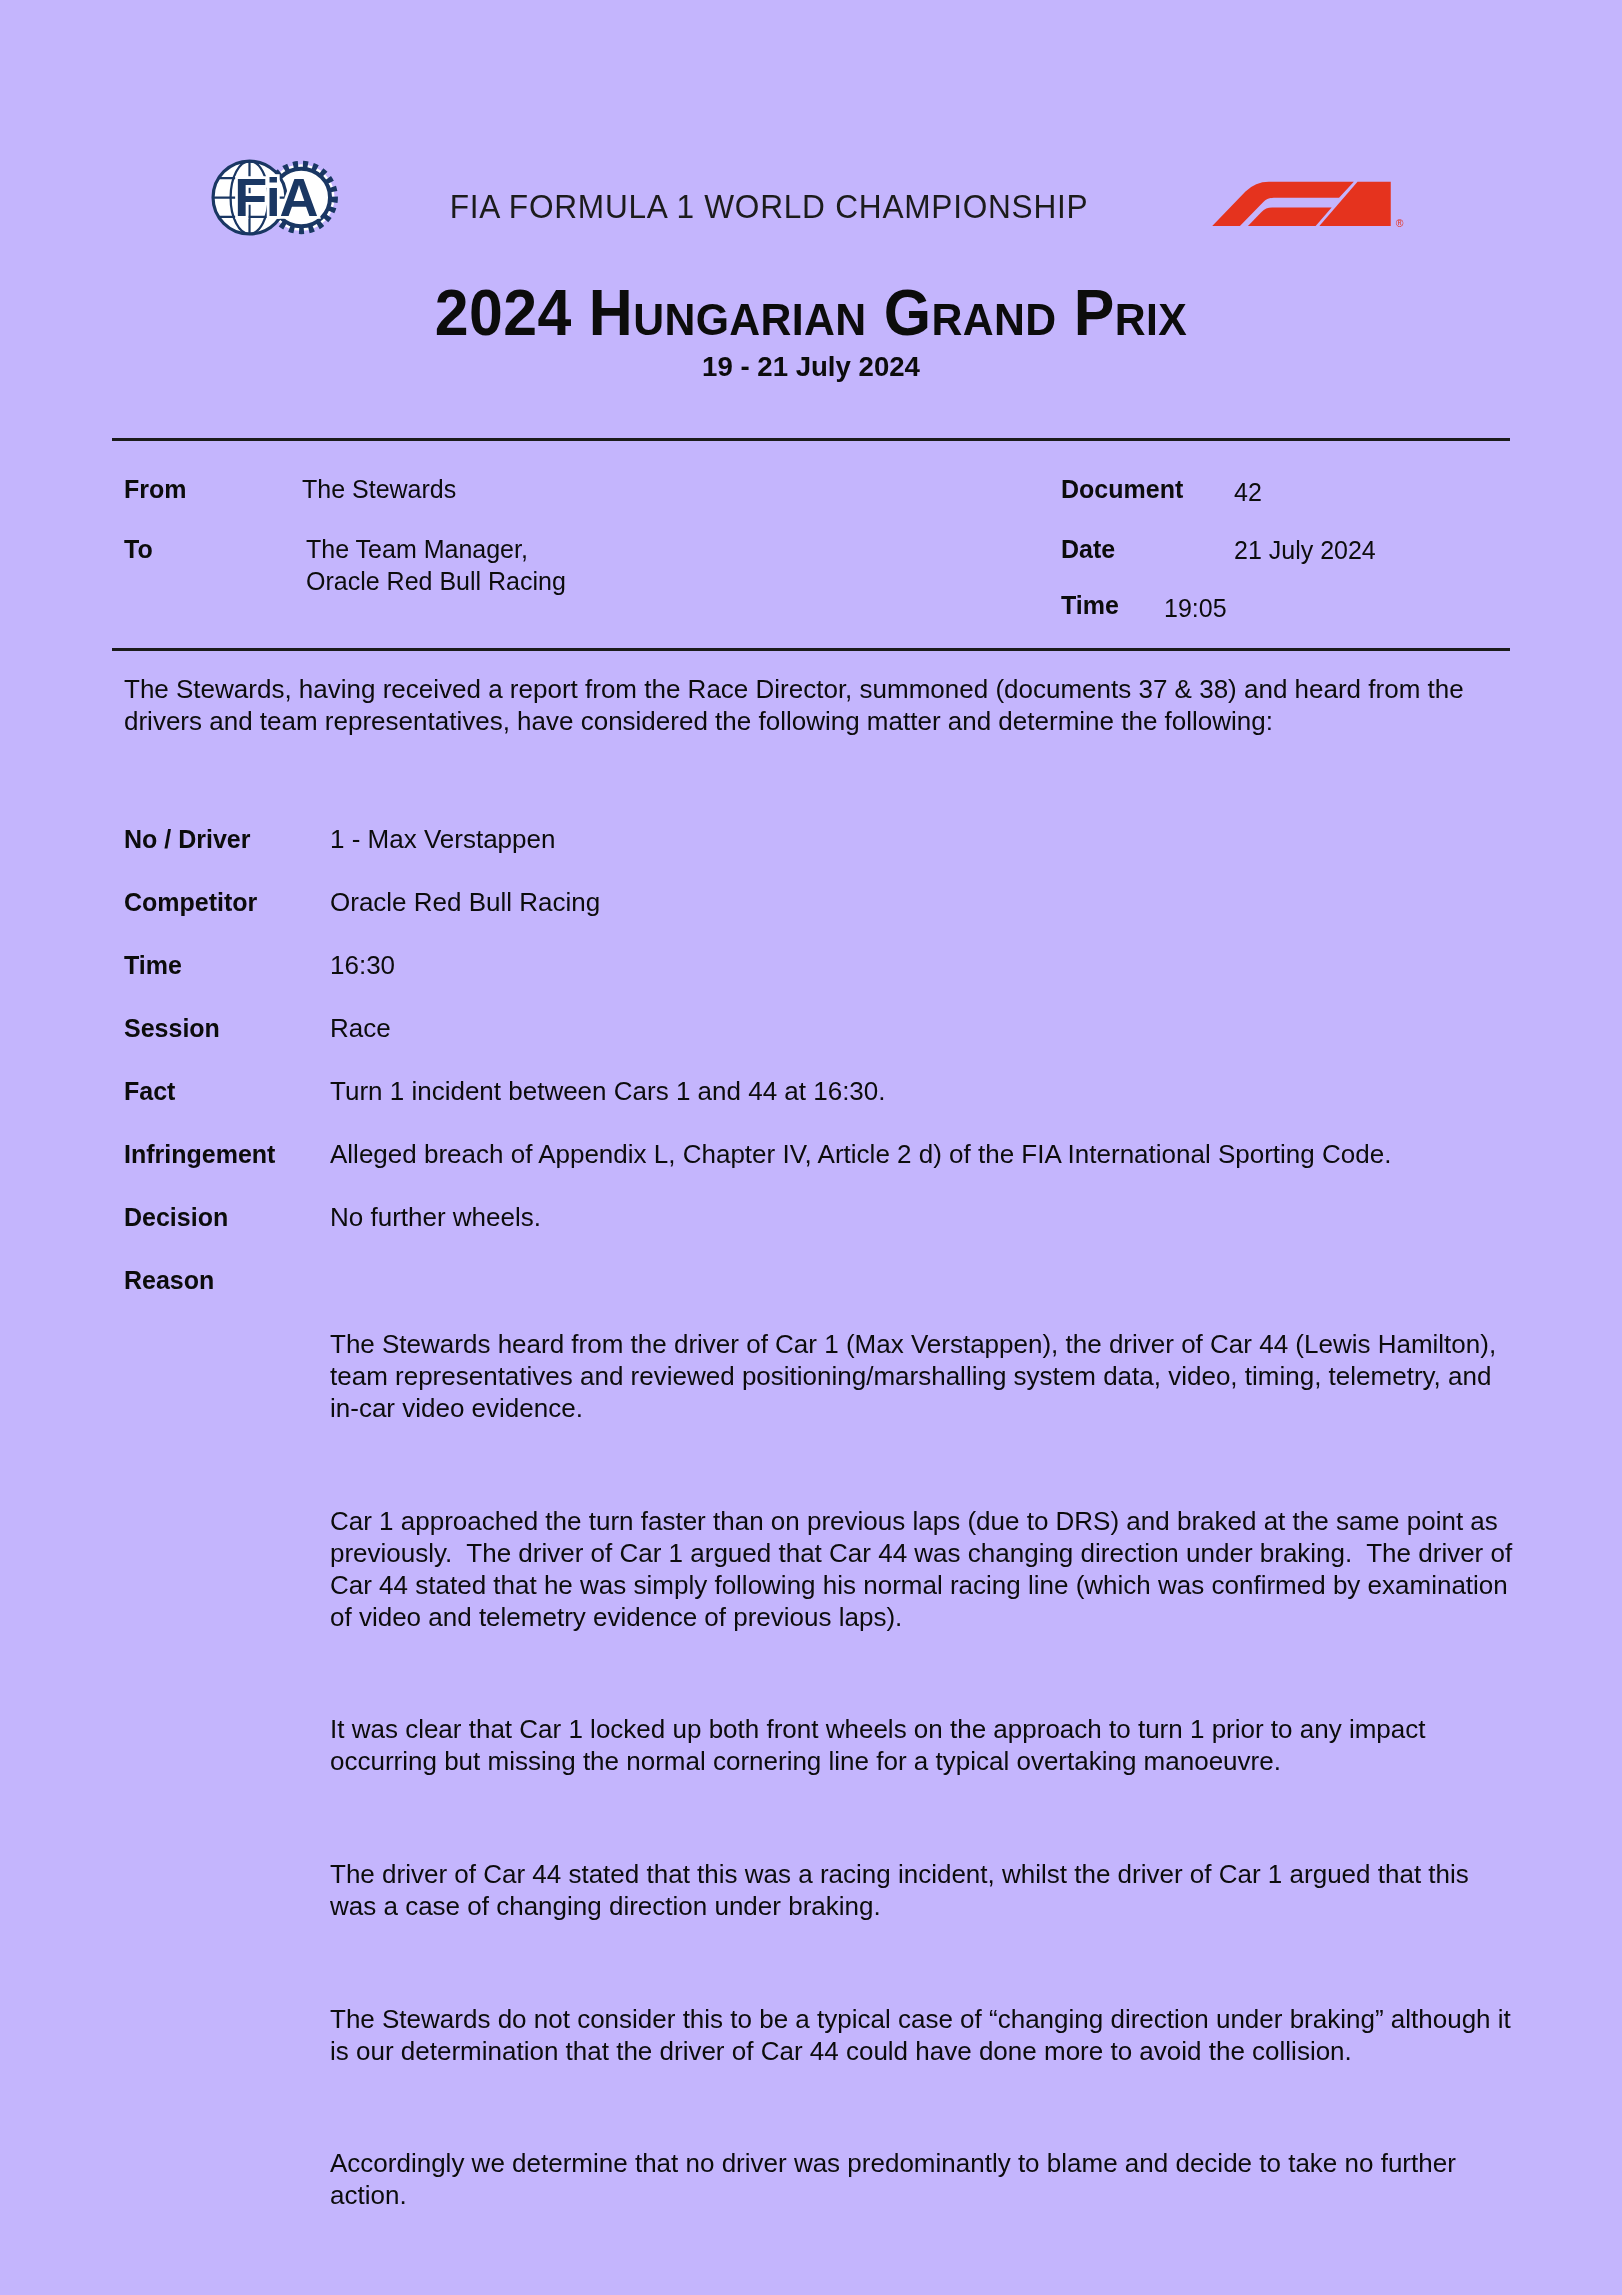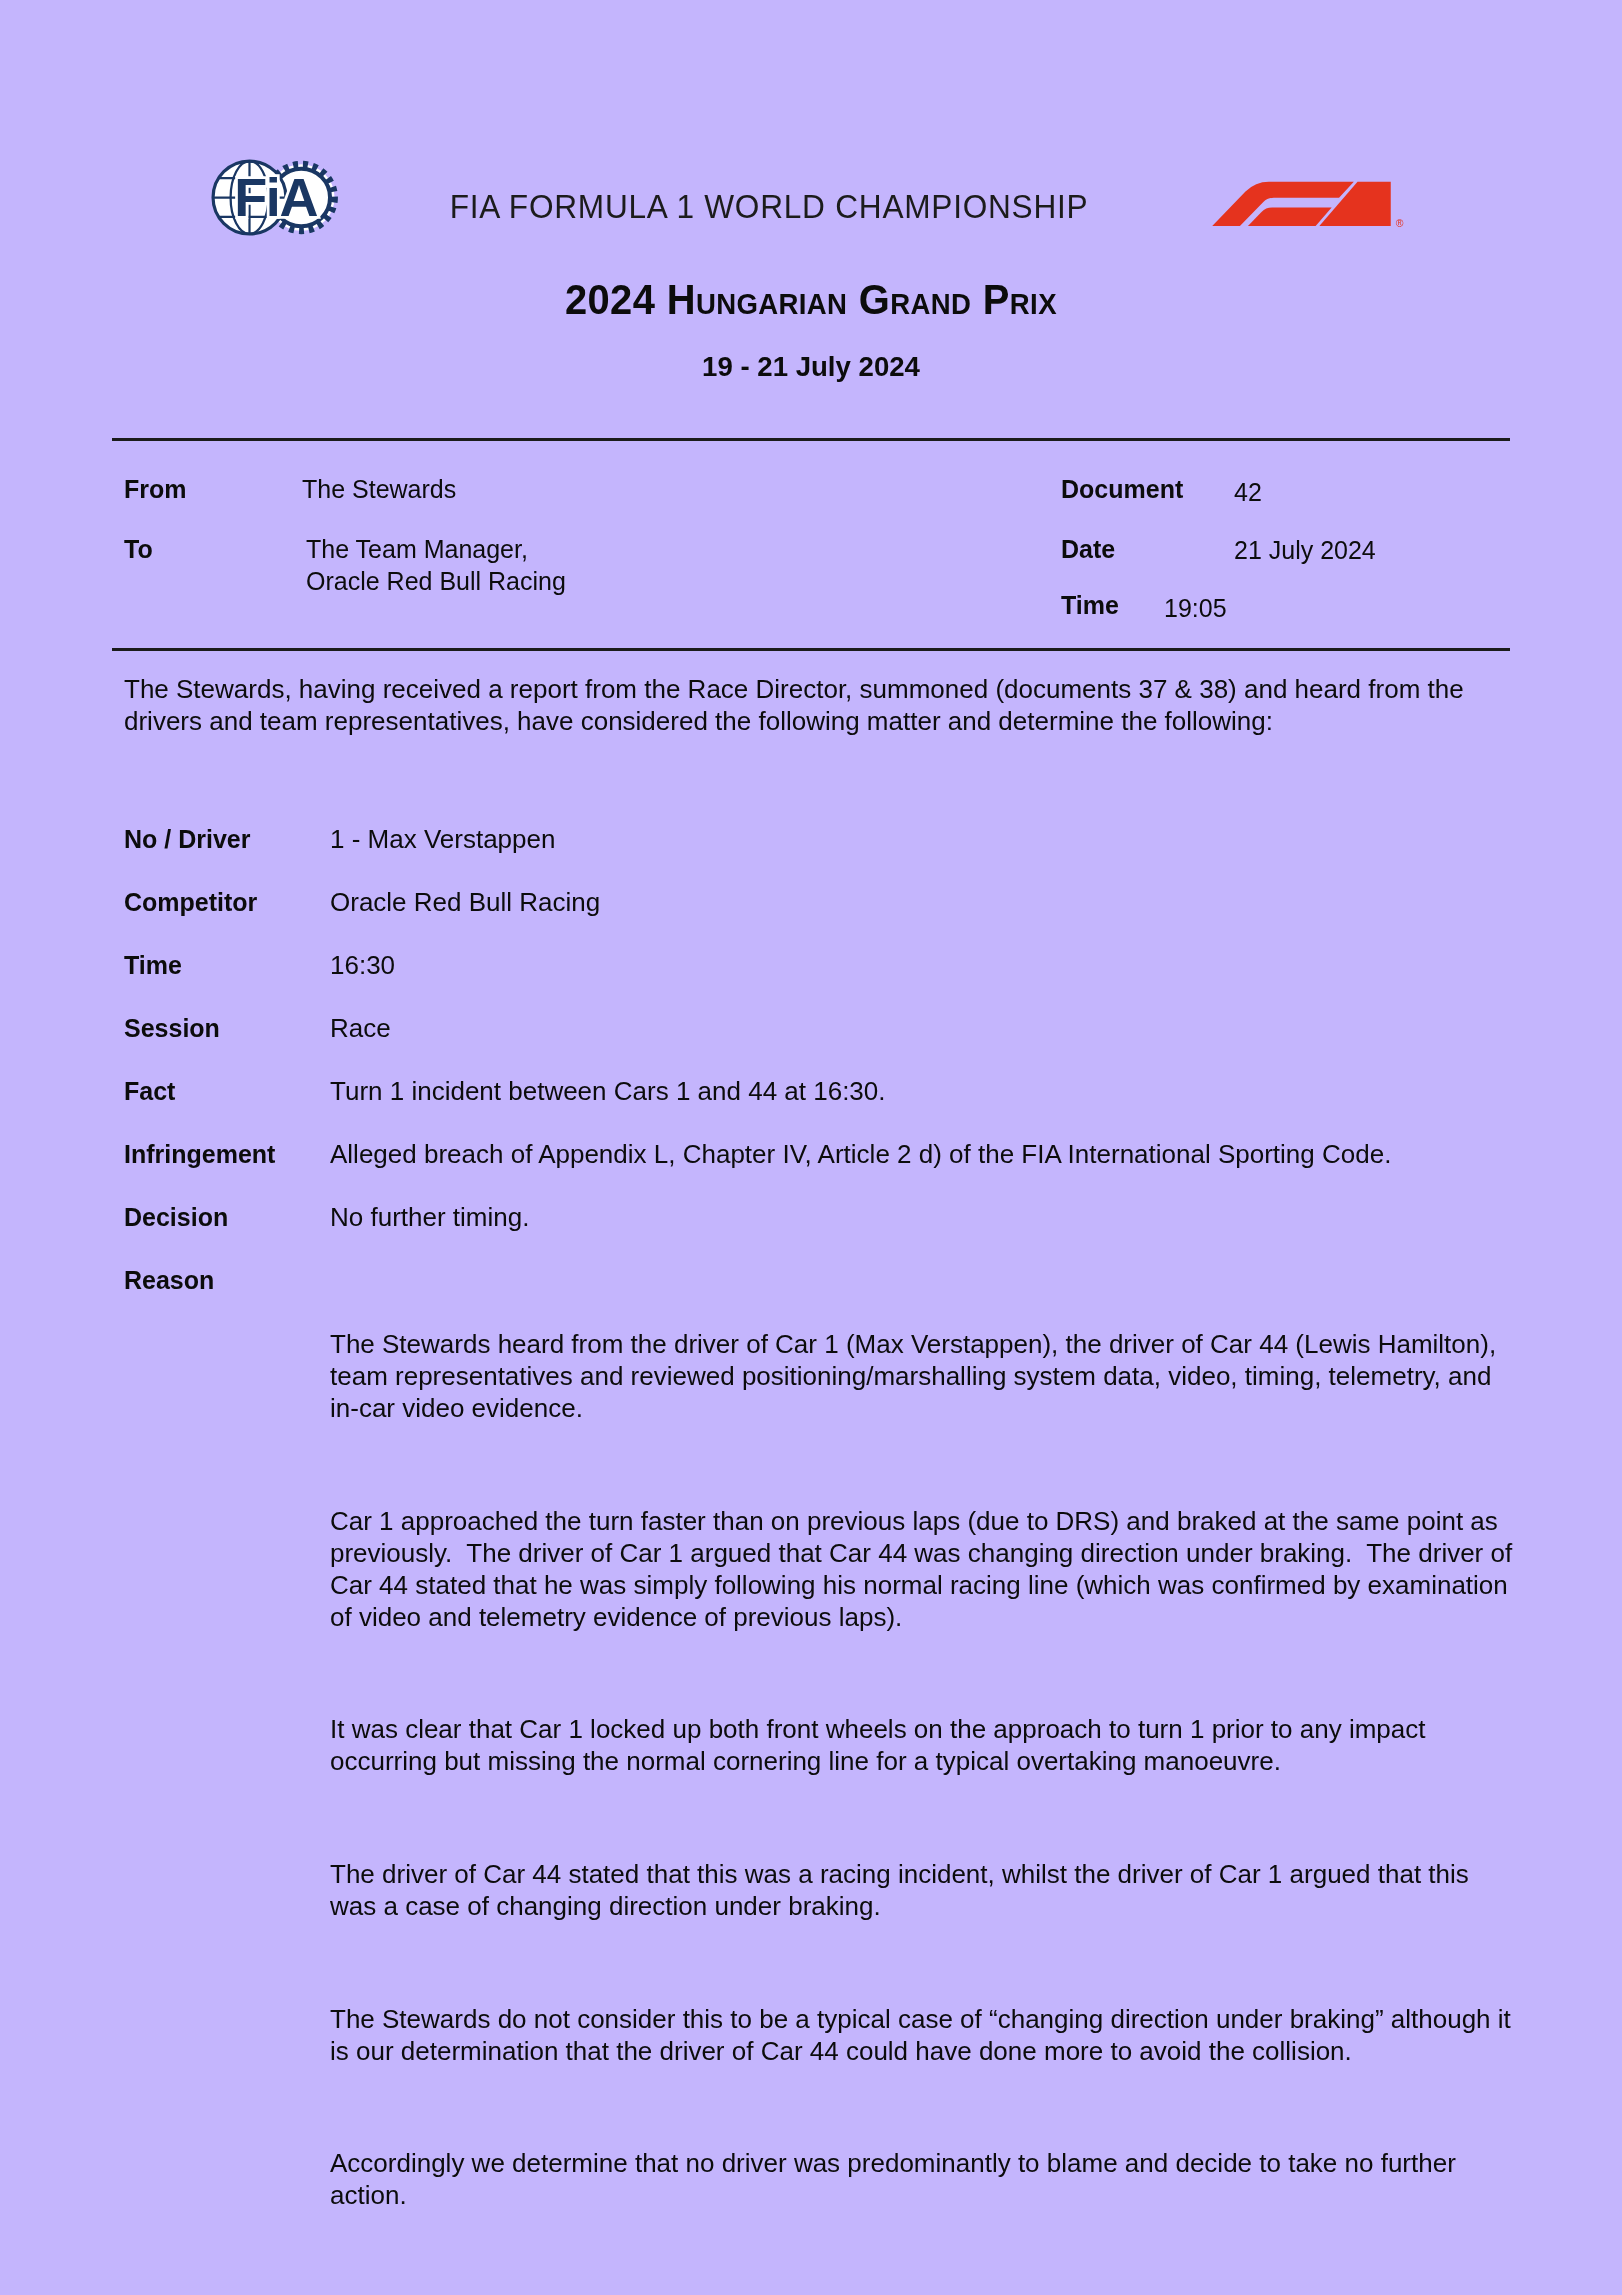--- a/index.html
+++ b/index.html
@@ -25,21 +25,21 @@
     font-size:34px;
     font-weight:400;
     color:#1c1c1c;
     letter-spacing:0.8px;
     transform:scaleX(0.93);
   }
   .f1-logo{position:absolute;left:1211px;top:165px;width:197px;height:63px;}
   .gp-title{
     position:absolute;left:0;right:0;top:276px;
     text-align:center;
-    font-size:42px;
+    font-size:64px;
     font-weight:bold;
     font-variant:small-caps;
     letter-spacing:0.4px;
     white-space:nowrap;
   }
   .gp-title .squeeze{display:inline-block;transform:scaleX(0.95);}
   .gp-dates{
     position:absolute;left:0;right:0;top:351px;
     text-align:center;
     font-size:27.6px;
@@ -156,21 +156,21 @@
       <div class="field-value">Turn 1 incident between Cars 1 and 44 at 16:30.</div>
     </div>
 
     <div class="field-row">
       <div class="field-label">Infringement</div>
       <div class="field-value">Alleged breach of Appendix L, Chapter IV, Article 2 d) of the FIA International Sporting Code.</div>
     </div>
 
     <div class="field-row">
       <div class="field-label">Decision</div>
-      <div class="field-value">No further timing.</div>
+      <div class="field-value">No further wheels.</div>
     </div>
 
     <div class="field-row">
       <div class="field-label">Reason</div>
       <div class="field-value">
         <p>The Stewards heard from the driver of Car 1 (Max Verstappen), the driver of Car 44 (Lewis Hamilton), team representatives and reviewed positioning/marshalling system data, video, timing, telemetry, and in-car video evidence.</p>
         <p>Car 1 approached the turn faster than on previous laps (due to DRS) and braked at the same point as previously.  The driver of Car 1 argued that Car 44 was changing direction under braking.  The driver of Car 44 stated that he was simply following his normal racing line (which was confirmed by examination of video and telemetry evidence of previous laps).</p>
         <p>It was clear that Car 1 locked up both front wheels on the approach to turn 1 prior to any impact occurring but missing the normal cornering line for a typical overtaking manoeuvre.</p>
         <p>The driver of Car 44 stated that this was a racing incident, whilst the driver of Car 1 argued that this was a case of changing direction under braking.</p>
         <p>The Stewards do not consider this to be a typical case of “changing direction under braking” although it is our determination that the driver of Car 44 could have done more to avoid the collision.</p>

